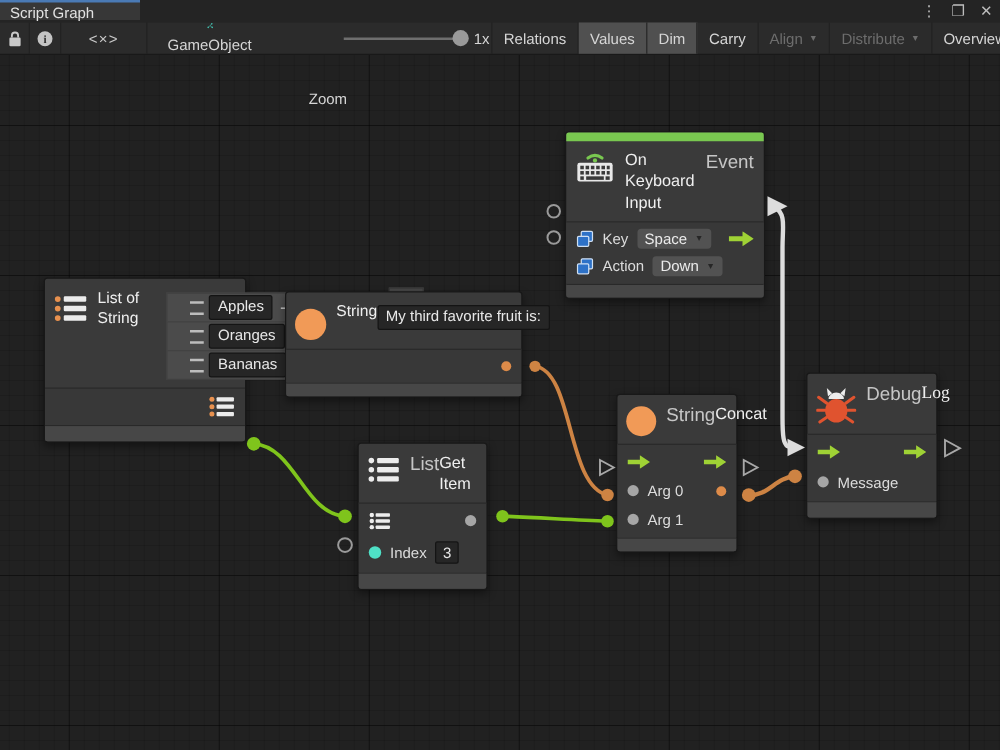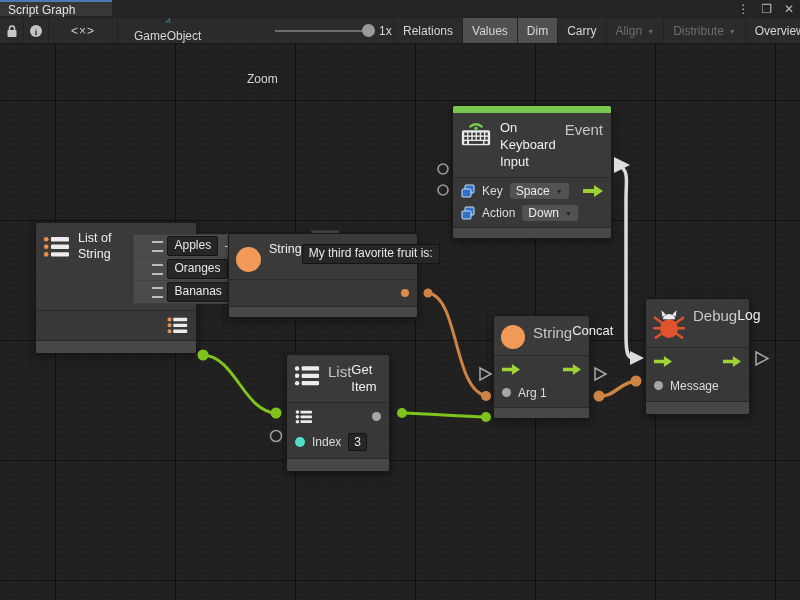--- a/index.html
+++ b/index.html
@@ -285,20 +285,26 @@
         <svg class="arrow-svg" width="18" height="11" viewBox="0 0 20 12">
           <polygon points="0,4 11,4 11,0 20,6 11,12 11,8 0,8" fill="#9fd235"></polygon>
         </svg>
         <span class="flex1"></span>
         <svg class="arrow-svg" width="18" height="11" viewBox="0 0 20 12">
           <polygon points="0,4 11,4 11,0 20,6 11,12 11,8 0,8" fill="#9fd235"></polygon>
         </svg>
       </div>
       <div class="nrow" style="height:23px;">
         <span class="dot gray"></span>
+        <span>Arg 0</span>
+        <span class="flex1"></span>
+        <span class="dot orange"></span>
+      </div>
+      <div class="nrow" style="height:23px;">
+        <span class="dot gray"></span>
         <span>Arg 1</span>
       </div>
     </div>
     <div class="nfoot"></div>
   </div>
 
   <div class="node" style="left:645px;top:298px;width:105px;">
     <div class="nhead">
       <svg class="arrow-svg" width="32" height="35" viewBox="0 0 34 36">
         <g stroke="#e0532f" stroke-width="2.6" fill="none" stroke-linecap="round">
@@ -309,21 +315,21 @@
             <path d="M26.5,23 L33,23"></path>
             <path d="M25,29 L31,33"></path>
         </g>
         <ellipse cx="17" cy="23.5" rx="9.5" ry="10" fill="#e0532f"></ellipse>
         <path d="M10.5,13.5 a6.5,5.5 0 0 1 13,0 z" fill="#ededed"></path>
         <polygon points="9,4 13.5,8.5 10,11" fill="#ededed"></polygon>
         <polygon points="25,4 20.5,8.5 24,11" fill="#ededed"></polygon>
       </svg>
       <div class="tcol">
         <span class="t-small">Debug</span>
-        <span class="t-main" style="font-size:14px;">Log</span>
+        <span class="t-main" style="font-size:14px;font-family:Liberation Serif, serif;">Log</span>
       </div>
     </div>
     <div class="nbody">
       <div class="nrow" style="height:23px;">
         <svg class="arrow-svg" width="18" height="11" viewBox="0 0 20 12">
           <polygon points="0,4 11,4 11,0 20,6 11,12 11,8 0,8" fill="#9fd235"></polygon>
         </svg>
         <span class="flex1"></span>
         <svg class="arrow-svg" width="18" height="11" viewBox="0 0 20 12">
           <polygon points="0,4 11,4 11,0 20,6 11,12 11,8 0,8" fill="#9fd235"></polygon>

